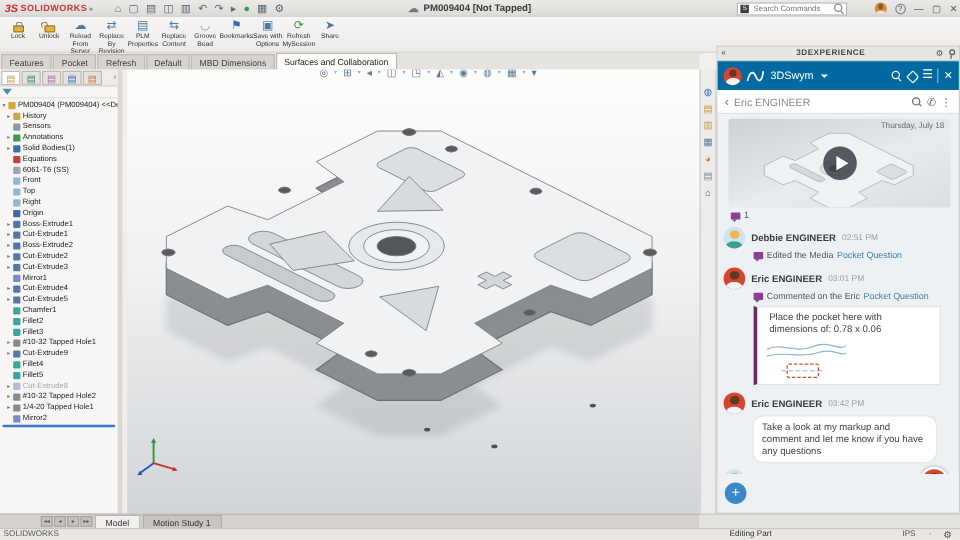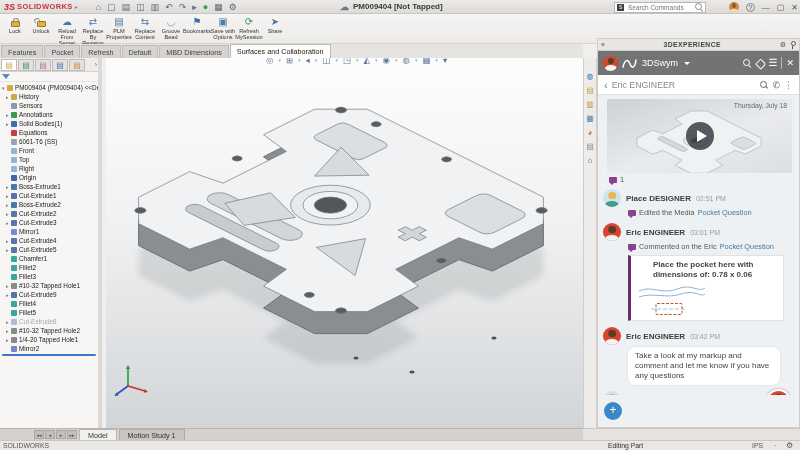--- a/index.html
+++ b/index.html
@@ -92,21 +92,21 @@
   
   .x-panel{position:absolute;left:597px;top:38px;width:203px;height:390px;background:#eef1f4;
     border:1px solid #cfccc9;display:flex;flex-direction:column;}
   .xtitle{height:12px;background:#e8e6e3;border-bottom:1px solid #cfccc9;display:flex;
     align-items:center;font-size:6.8px;color:#444;padding:0 3px;gap:3px;flex:none;}
   .xtitle .ttext{flex:1;text-align:center;font-weight:bold;letter-spacing:.4px;}
   .pinic{display:inline-block;width:7px;height:8px;position:relative;}
   .pinic::before{content:"";position:absolute;left:1.6px;top:0.6px;width:3.4px;height:3.4px;
     border:1.2px solid #555;border-radius:50%;}
   .pinic::after{content:"";position:absolute;left:3.4px;top:5px;width:1.1px;height:3px;background:#555;}
-  .xblue{height:24px;background:#737373;display:flex;align-items:center;padding:0 5px;gap:4px;
+  .xblue{height:24px;background:#0369a1;display:flex;align-items:center;padding:0 5px;gap:4px;
     color:#fff;flex:none;}
   .xblue .avatar{width:15px;height:15px;}
   .xname{font-size:9px;margin-left:1px;}
   .caret{width:0;height:0;border-left:3px solid transparent;border-right:3px solid transparent;
     border-top:3.5px solid #fff;margin-left:2px;}
   .xblue .grow{flex:1;}
   .xblue .hicon{font-size:10px;line-height:24px;}
   .tagic{display:inline-block;width:9px;height:9px;position:relative;}
   .tagic::before{content:"";position:absolute;left:1.5px;top:1.5px;width:5.5px;height:5.5px;
     border:1.2px solid #fff;border-radius:1px 3px 1px 1px;transform:rotate(45deg);}
@@ -133,21 +133,21 @@
 
   .msg{margin-bottom:6px;}
   .mhead{display:flex;align-items:center;gap:5px;}
   .mhead .avatar{width:18px;height:18px;}
   .mname{font-size:8px;font-weight:bold;color:#3b3b3b;}
   .mtime{font-size:7px;color:#9a9a9a;}
   .actline{display:flex;align-items:center;gap:3px;margin:1px 0 0 25px;font-size:7.4px;color:#555;}
   .actlink{color:#3e7ca6;}
   .quote{background:#fff;border:1px solid #e2e2e2;border-left:3px solid #6d2a60;
     margin:4px 0 2px 25px;padding:4px 6px 3px;width:156px;}
-  .quote p{margin:0 16px 3px;font-size:8px;line-height:10px;color:#444;font-weight:bold;}
+  .quote p{margin:0 4px 3px;font-size:8px;line-height:10px;color:#444;}
   .bubble{background:#fff;border-radius:8px;padding:4px 7px;font-size:8px;line-height:10px;
     color:#444;margin:2px 0 0 25px;width:max-content;max-width:152px;box-shadow:0 0 0 1px #e6e6e6;}
 
   .avatar{border-radius:50%;position:relative;overflow:hidden;flex:none;}
   .avatar::before{content:"";position:absolute;left:50%;top:14%;width:42%;height:42%;
     transform:translateX(-50%);border-radius:50%;background:var(--head);}
   .avatar::after{content:"";position:absolute;left:50%;bottom:-14%;width:80%;height:48%;
     transform:translateX(-50%);border-radius:50% 50% 0 0;background:var(--shirt);}
   .av-eric{background:#d6452f;--head:#5f3a26;--shirt:#f4f4f4;}
   .av-debbie{background:#cfe3f0;--head:#e9b94e;--shirt:#3e9e8a;}
@@ -590,21 +590,21 @@
         <span class="play"></span>
       </div>
       <div class="cmtrow">
         <span class="cmt"></span>
         <span>1</span>
       </div>
       <div id="chat-messages">
           <div class="msg">
             <div class="mhead">
               <span class="avatar av-debbie"></span>
-              <span class="mname">Place DESIGNER</span>
+              <span class="mname">Debbie ENGINEER</span>
               <span class="mtime">02:51 PM</span>
             </div>
             <div class="actline">
               <span class="cmt"></span>
               <span>Edited the Media</span>
               <span class="actlink">Pocket Question</span>
             </div>
           </div>
           <div class="msg">
             <div class="mhead">

